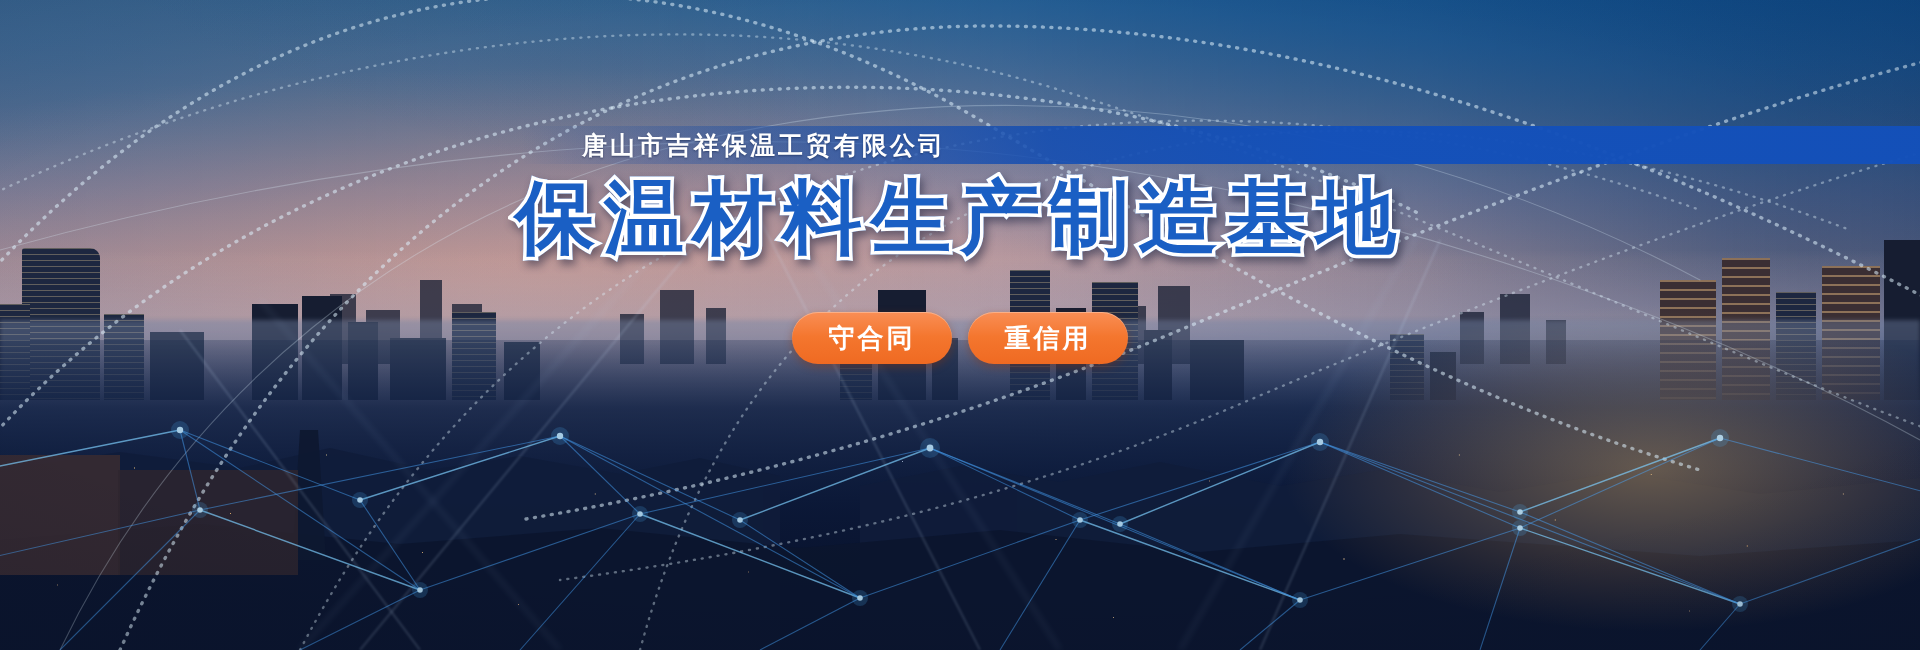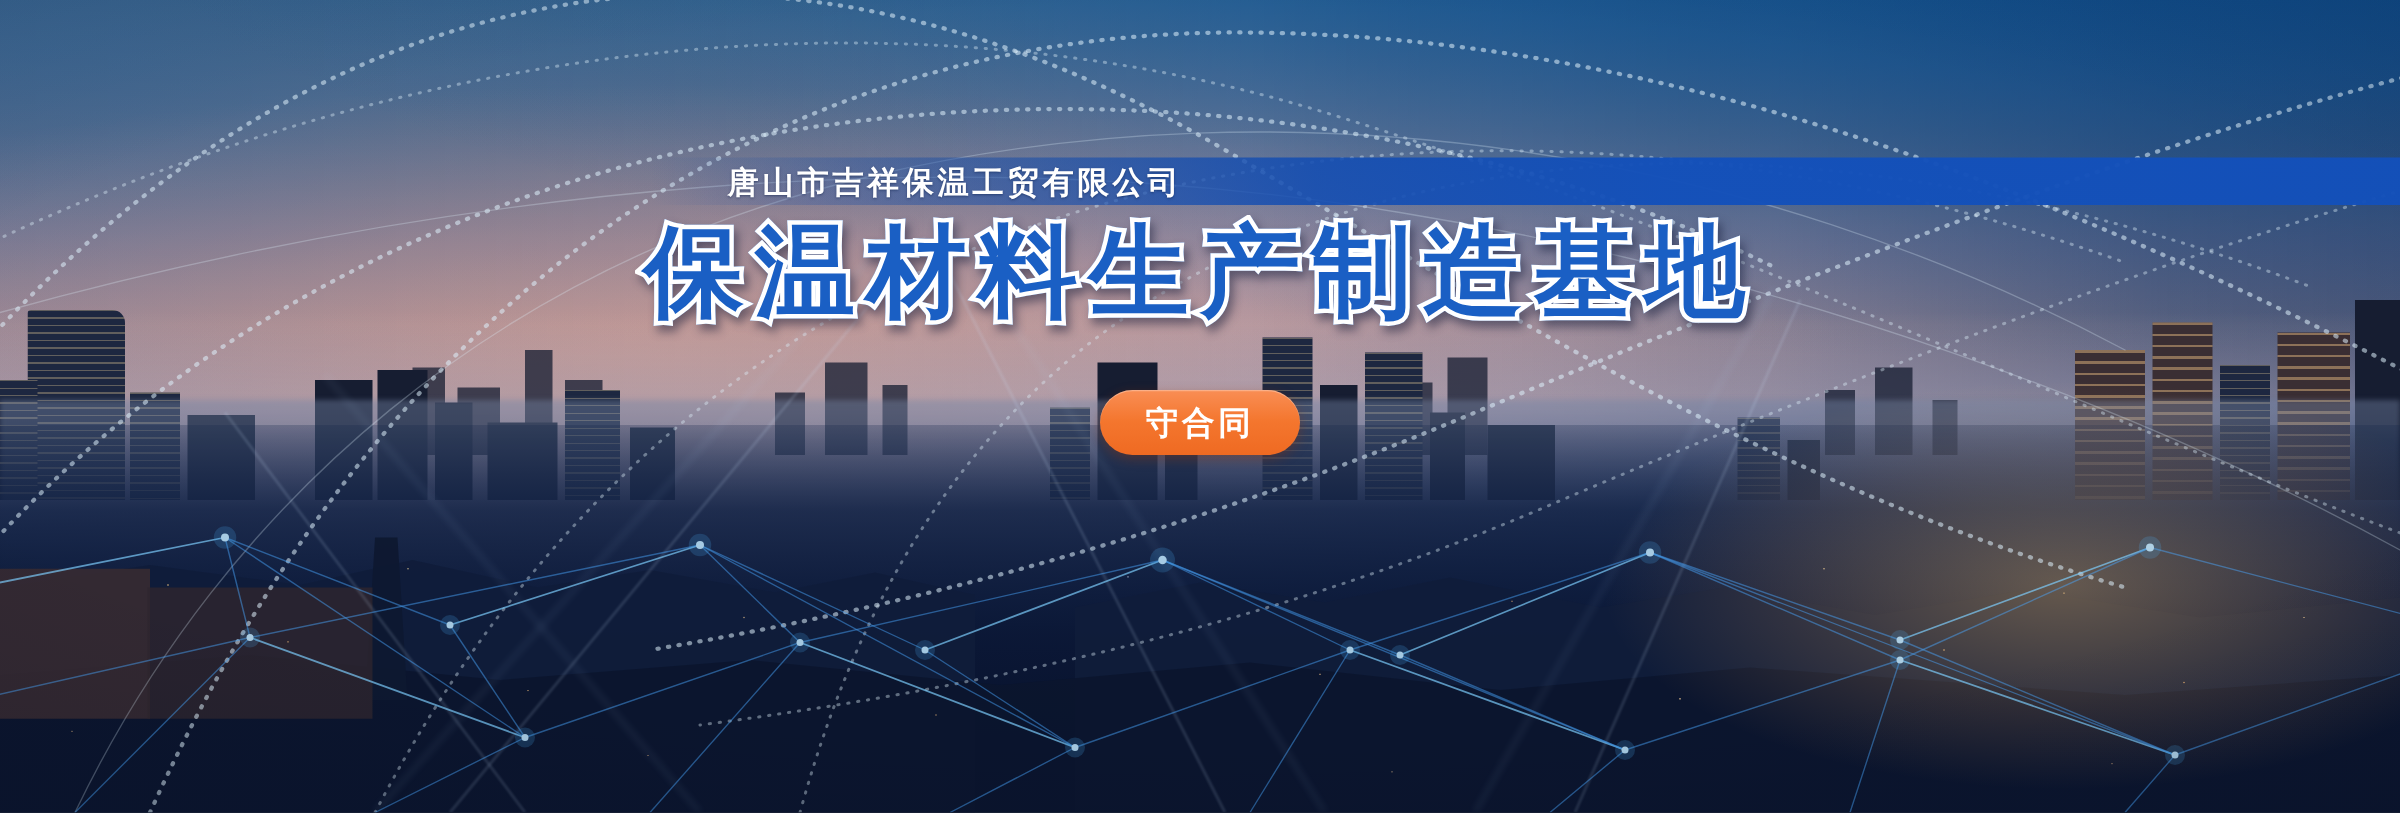--- a/index.html
+++ b/index.html
@@ -434,16 +434,19 @@
     </div>
 
     <div id="headline">
       <span class="inner">保温材料生产制造基地</span>
     </div>
 
     <div id="pills">
       <div class="pill">
         <span>守合同</span>
       </div>
+      <div class="pill">
+        <span>重信用</span>
+      </div>
     </div>
 
   </div>
 </div>
 
 </body></html>

